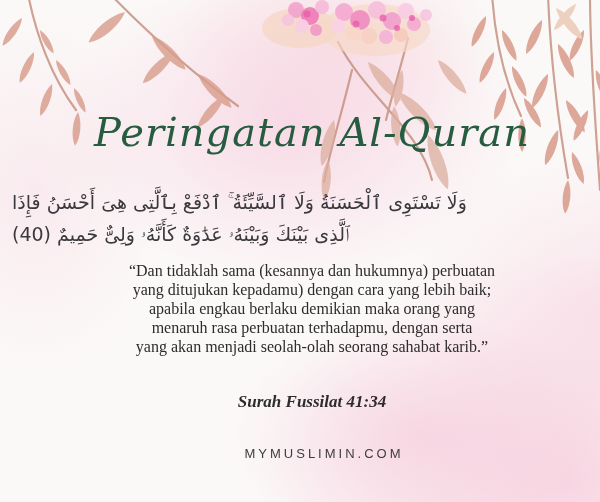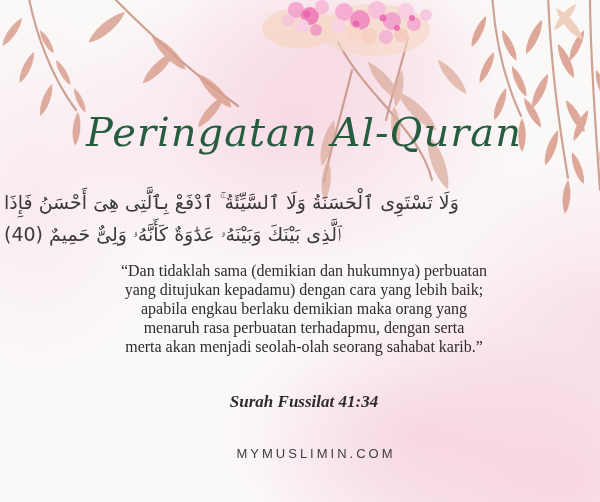--- a/index.html
+++ b/index.html
@@ -9,21 +9,21 @@
     background:
       radial-gradient(ellipse 340px 230px at 290px 125px, rgba(245,193,215,0.55), rgba(245,193,215,0) 70%),
       radial-gradient(ellipse 190px 260px at 35px 190px, rgba(247,211,224,0.40), rgba(247,211,224,0) 70%),
       radial-gradient(ellipse 430px 310px at 565px 480px, rgba(245,196,215,0.65), rgba(245,196,215,0) 72%),
       radial-gradient(ellipse 300px 220px at 610px 300px, rgba(247,208,222,0.50), rgba(247,208,222,0) 70%),
       radial-gradient(ellipse 280px 170px at 420px 435px, rgba(243,185,208,0.40), rgba(243,185,208,0) 70%),
       radial-gradient(ellipse 240px 150px at 340px 40px, rgba(246,205,214,0.45), rgba(246,205,214,0) 70%),
       #fbf9f8;
   }
   .florals { position:absolute; top:0; left:0; }
-  .content-layer { position:absolute; top:0; left:4px; width:532px; height:502px; }
+  .content-layer { position:absolute; top:0; left:12px; width:532px; height:502px; }
   .title {
     position:absolute; top:106px; left:0; width:600px;
     text-align:center; font-family:"DejaVu Serif", serif; font-style:italic;
     font-weight:normal; font-size:40px; line-height:1.3; color:#265c40;
     letter-spacing:1px;
   }
   .arabic {
     position:absolute; top:186px; left:0; width:600px;
     direction:rtl; text-align:left;
     font-family:"DejaVu Sans", sans-serif; font-size:19px; line-height:32px;
@@ -150,25 +150,25 @@
   <div class="content-layer">
 
     <h1 class="title">Peringatan Al-Quran</h1>
 
     <div class="arabic">
       <div>وَلَا تَسْتَوِى ٱلْحَسَنَةُ وَلَا ٱلسَّيِّئَةُ ۚ ٱدْفَعْ بِٱلَّتِى هِىَ أَحْسَنُ فَإِذَا</div>
       <div>ٱلَّذِى بَيْنَكَ وَبَيْنَهُۥ عَدَٰوَةٌ كَأَنَّهُۥ وَلِىٌّ حَمِيمٌ (40)</div>
     </div>
 
     <div class="translation">
-      <div>“Dan tidaklah sama (demikian dan hukumnya) perbuatan</div>
+      <div>“Dan tidaklah sama (kesannya dan hukumnya) perbuatan</div>
       <div>yang ditujukan kepadamu) dengan cara yang lebih baik;</div>
       <div>apabila engkau berlaku demikian maka orang yang</div>
       <div>menaruh rasa perbuatan terhadapmu, dengan serta</div>
-      <div>merta akan menjadi seolah-olah seorang sahabat karib.”</div>
+      <div>yang akan menjadi seolah-olah seorang sahabat karib.”</div>
     </div>
 
     <div class="reference">Surah Fussilat 41:34</div>
 
     <div class="website">MYMUSLIMIN.COM</div>
 
   </div>
 </div>
 
 </body></html>

